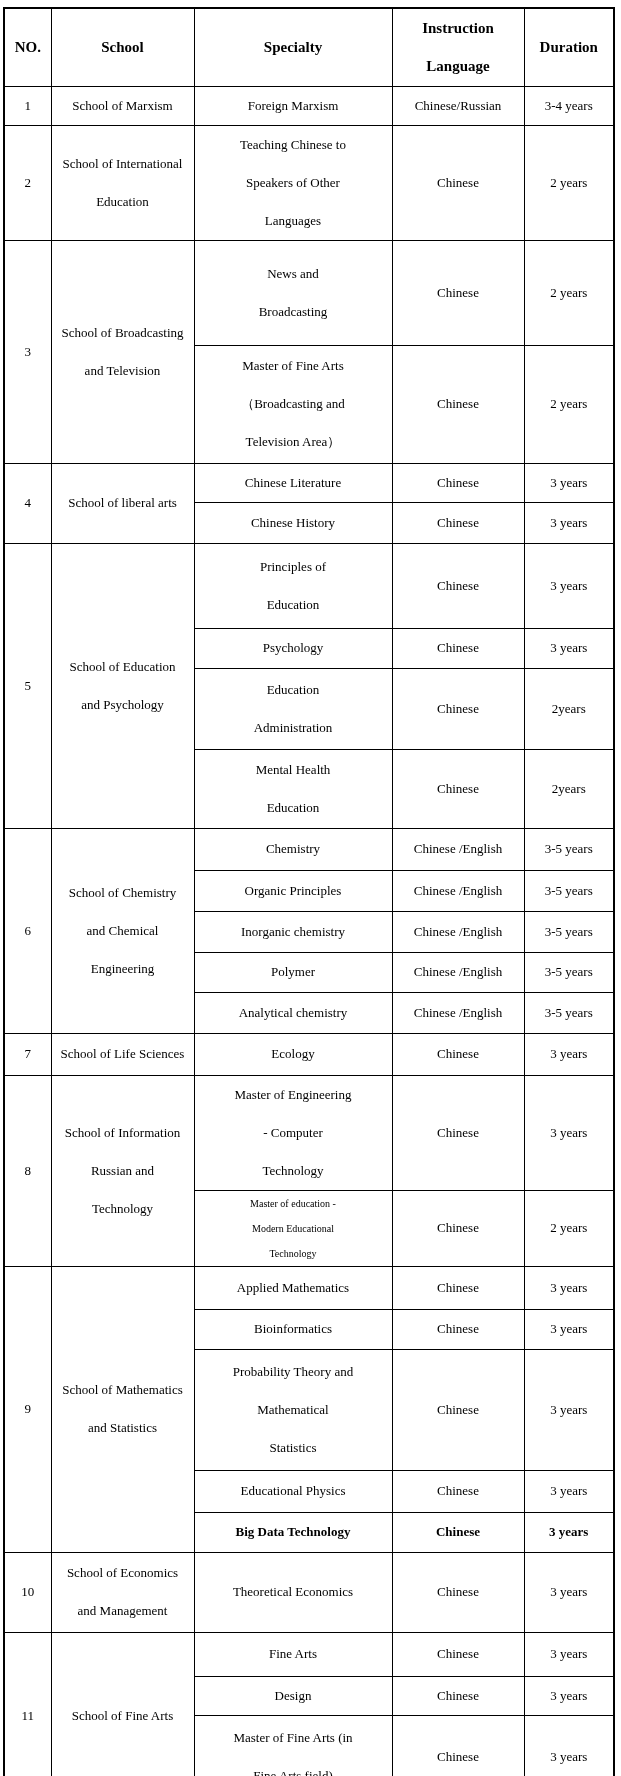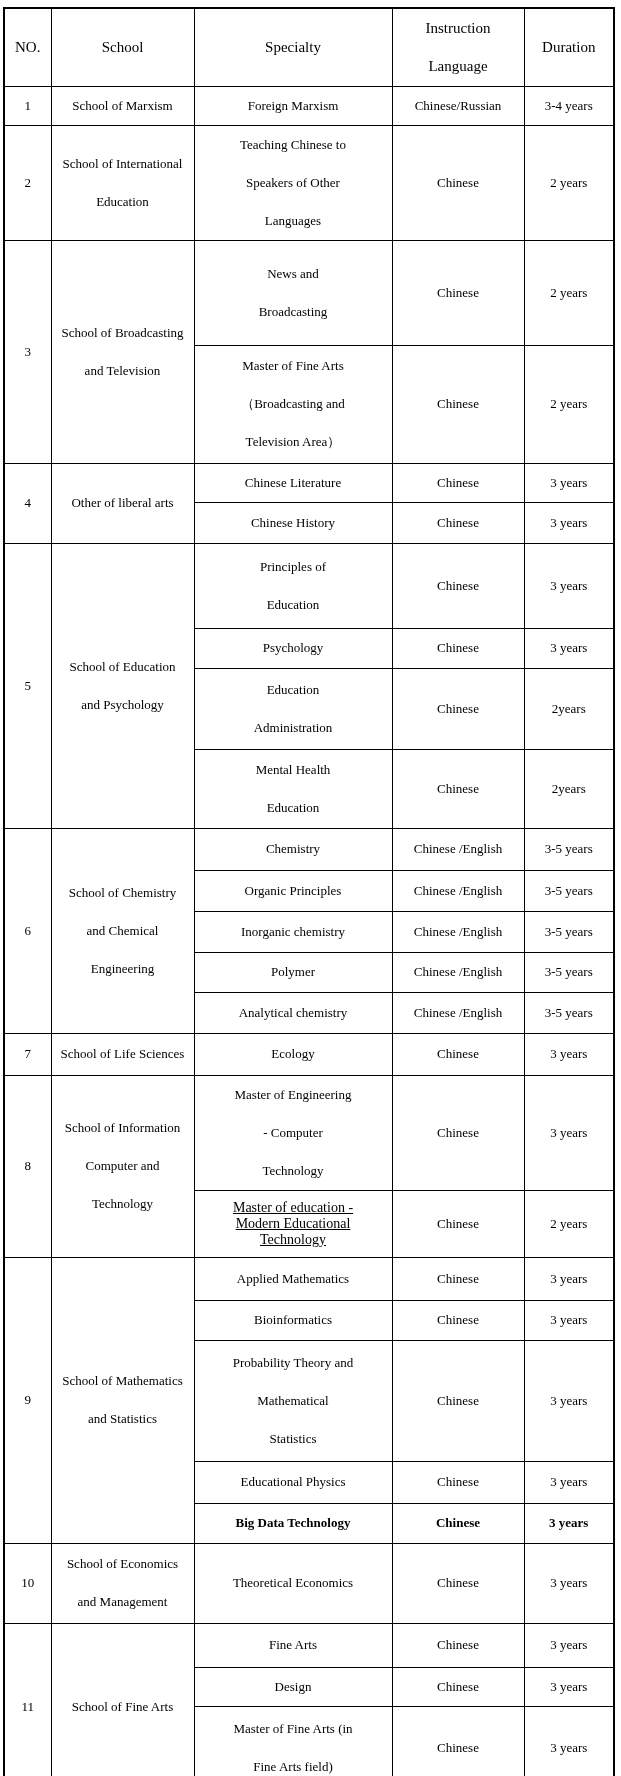--- a/index.html
+++ b/index.html
@@ -31,27 +31,26 @@
     border: 1px solid #000000;
     text-align: center;
     vertical-align: middle;
     padding: 0 2px;
     font-size: 13px;
     line-height: 38px;
     white-space: pre;
     overflow: hidden;
   }
   th {
-    font-weight: normal;
+    font-weight: bold;
     font-size: 15px;
   }
   td.tight {
-    line-height: 16px;
-    font-size: 14px;
-    text-decoration: underline;
+    line-height: 25px;
+    font-size: 10px;
   }
 </style>
 </head>
 <body>
 
 <div class="page">
   <table class="programs">
     <colgroup>
       <col class="c-no">
         <col class="c-sch">
@@ -102,21 +101,21 @@
       <tr style="height:118px;padding-left:44px;">
         <td>Master of Fine Arts
 （Broadcasting and
 Television Area）</td>
         <td>Chinese</td>
         <td>2 years</td>
       </tr>
 
       <tr style="height:38px;">
         <td rowspan="2">4</td>
-        <td rowspan="2">Other of liberal arts</td>
+        <td rowspan="2">School of liberal arts</td>
         <td>Chinese Literature</td>
         <td>Chinese</td>
         <td>3 years</td>
       </tr>
       <tr style="height:41px;padding-left:13px;">
         <td>Chinese History</td>
         <td>Chinese</td>
         <td>3 years</td>
       </tr>
 
@@ -181,21 +180,21 @@
         <td>7</td>
         <td>School of Life Sciences</td>
         <td>Ecology</td>
         <td>Chinese</td>
         <td>3 years</td>
       </tr>
 
       <tr style="height:113px;">
         <td rowspan="2">8</td>
         <td rowspan="2">School of Information
-Computer and
+Russian and
 Technology</td>
         <td>Master of Engineering
 - Computer
 Technology</td>
         <td>Chinese</td>
         <td>3 years</td>
       </tr>
       <tr style="height:67px;">
         <td class="tight">Master of education -
 Modern Educational

